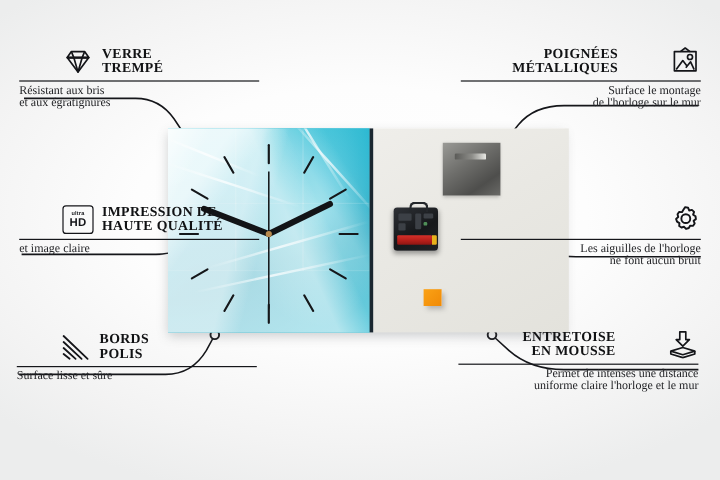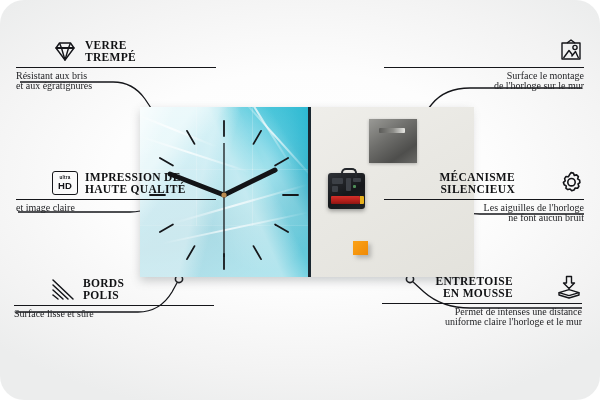--- a/index.html
+++ b/index.html
@@ -13,21 +13,20 @@
     font-family: "Liberation Serif", serif;
     background: #ffffff;
   }
   #infographic {
     position: relative;
     width: 600px;
     height: 400px;
     background:
       radial-gradient(ellipse 70% 60% at 50% 45%, #ffffff 0%, #fdfdfd 45%, #f3f3f3 80%, #eceded 100%);
     overflow: hidden;
-    border-radius: 24px;
   }
 
   
   #connectors {
     position: absolute;
     left: 0;
     top: 0;
     width: 600px;
     height: 400px;
     pointer-events: none;
@@ -390,20 +389,24 @@
       </div>
     </div>
     <div class="feature-rule"></div>
     <div class="feature-desc">
       <div>Surface lisse et sûre</div>
     </div>
   </div>
 
   <div class="feature right" id="feature-poignees">
     <div class="feature-head">
+      <div class="feature-title">
+        <div>POIGNÉES</div>
+        <div>MÉTALLIQUES</div>
+      </div>
       <div class="icon-box">
         <svg width="26" height="24" viewBox="0 0 26 24">
           <g fill="none" stroke="#141519" stroke-width="1.4" stroke-linejoin="round">
             <path d="M9 4 L13 1 L17 4"></path>
             <rect x="4" y="4" width="18" height="16"></rect>
             <path d="M5.5 19 L11 11.5 L14.5 16"></path>
             <path d="M13.5 17.5 L17.5 12.5 L20.5 19"></path>
             <circle cx="17" cy="8.5" r="2.1"></circle>
           </g>
         </svg>
@@ -411,24 +414,20 @@
     </div>
     <div class="feature-rule"></div>
     <div class="feature-desc">
       <div>Surface le montage</div>
       <div>de l'horloge sur le mur</div>
     </div>
   </div>
 
   <div class="feature right" id="feature-mecanisme">
     <div class="feature-head">
-      <div class="feature-title">
-        <div>MÉCANISME</div>
-        <div>SILENCIEUX</div>
-      </div>
       <div class="icon-box">
         <svg width="26" height="26" viewBox="0 0 26 26">
           <g fill="none" stroke="#141519" stroke-width="1.6" stroke-linejoin="round">
             <path d="M13 2.6 L15.4 3.1 L16.3 5.4 L18.6 4.9 L20.4 6.6 L19.6 8.9 L21.6 10.2 L21.9 12.6 L20 14 L20.9 16.2 L19.6 18.2 L17.2 18 L16 20 L13.7 20.8 L12.1 19 L9.9 19.6 L8 18.3 L8.2 15.9 L6.2 14.7 L5.4 12.4 L7.2 10.8 L6.6 8.6 L7.9 6.6 L10.3 6.8 L11.5 4.8 Z"></path>
             <circle cx="13.5" cy="12.2" r="3.7"></circle>
           </g>
         </svg>
       </div>
     </div>
     <div class="feature-rule"></div>

